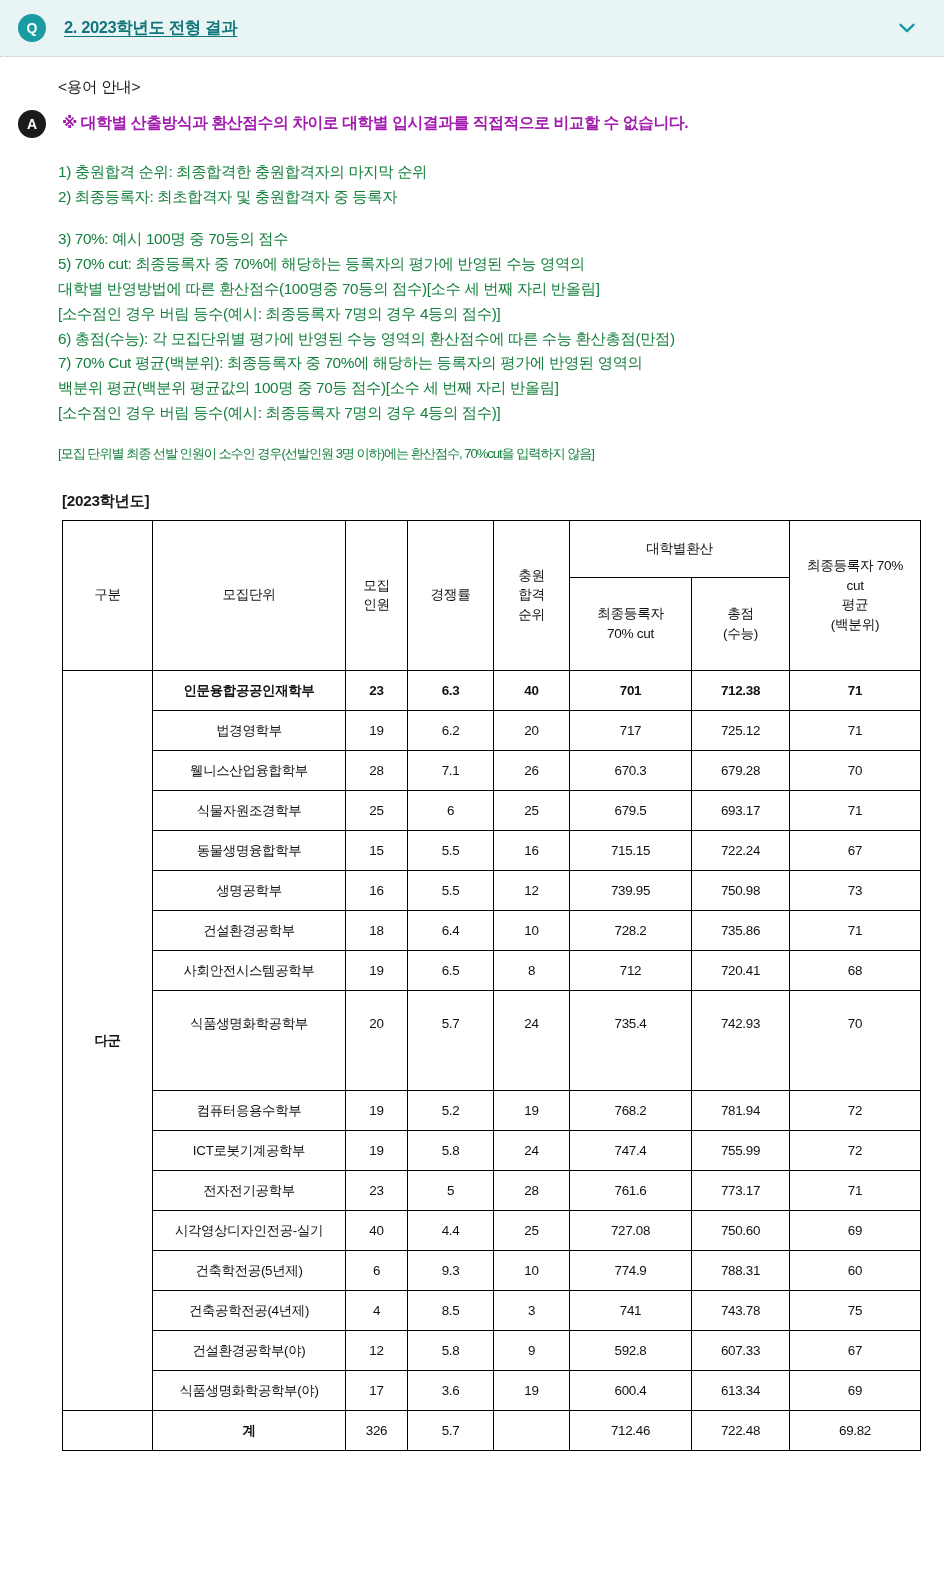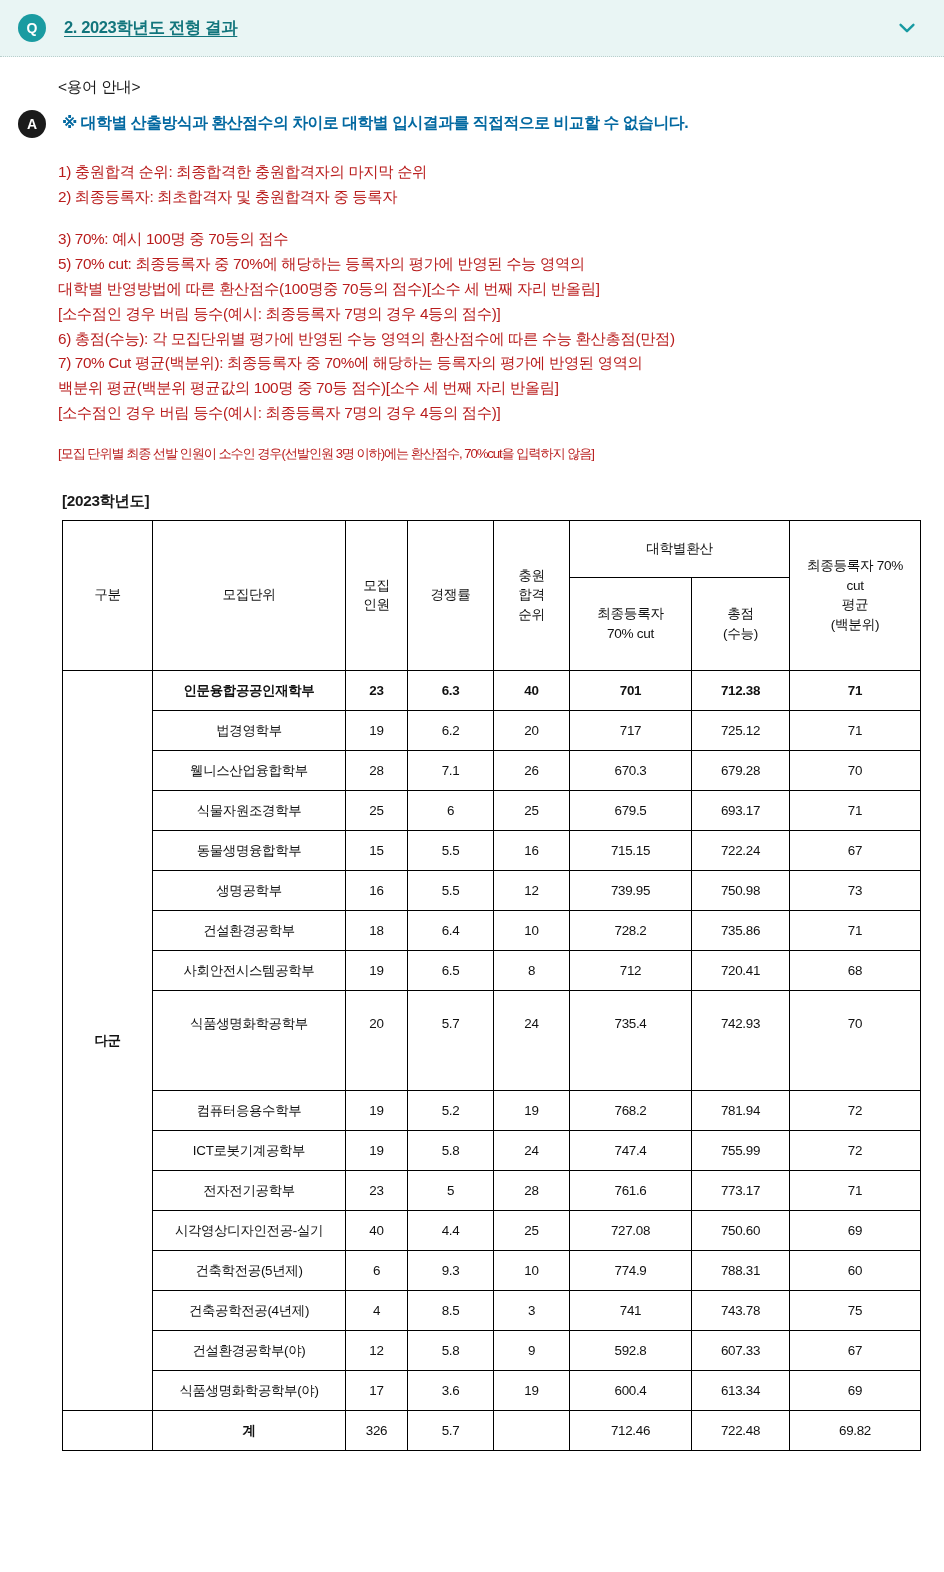--- a/index.html
+++ b/index.html
@@ -81,34 +81,34 @@
     letter-spacing: -0.3px;
   }
 
   .warn-row {
     display: flex;
     align-items: flex-start;
     padding: 12px 0 0 18px;
   }
   .warn-text {
     margin-left: 16px;
-    color: #0369a1;
+    color: #a21caf;
     font-size: 15.8px;
     font-weight: bold;
     letter-spacing: -0.45px;
     line-height: 1.3;
     padding-top: 3px;
   }
 
   .notes {
     padding: 22px 0 0 58px;
     font-size: 15.3px;
     line-height: 1.63;
     letter-spacing: -0.35px;
-    color: #b91c1c;
+    color: #15803d;
   }
   .notes .gap { height: 17px; }
   .notes .nline { white-space: nowrap; }
   .notes .small-note {
     font-size: 13.2px;
     letter-spacing: -1.1px;
     white-space: nowrap;
   }
 
   .year-label {

